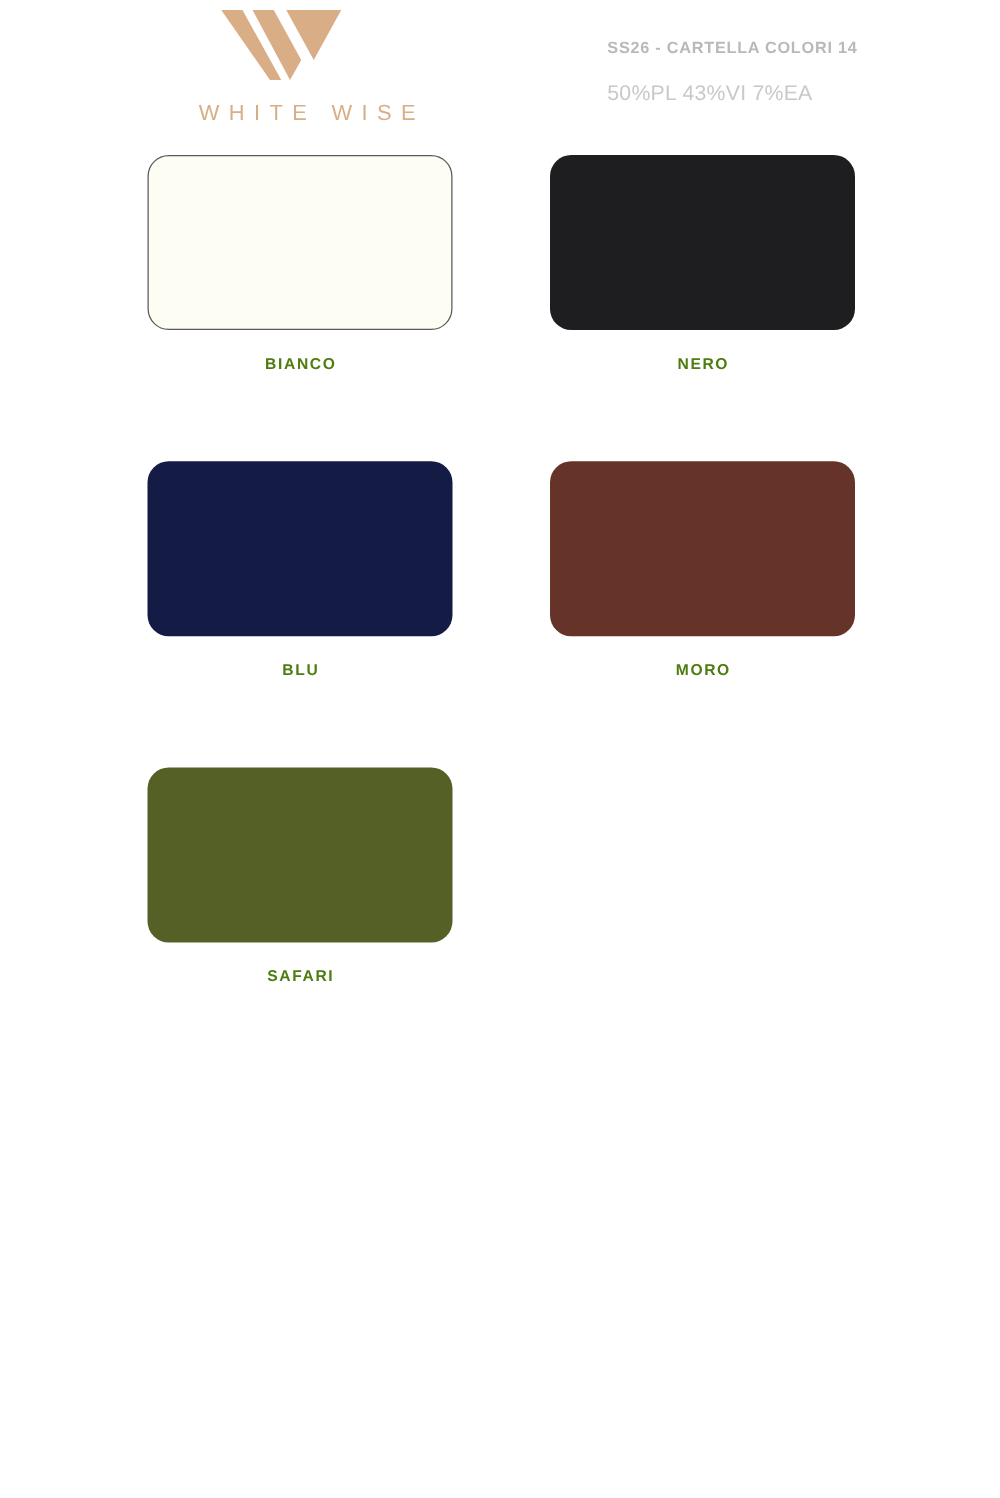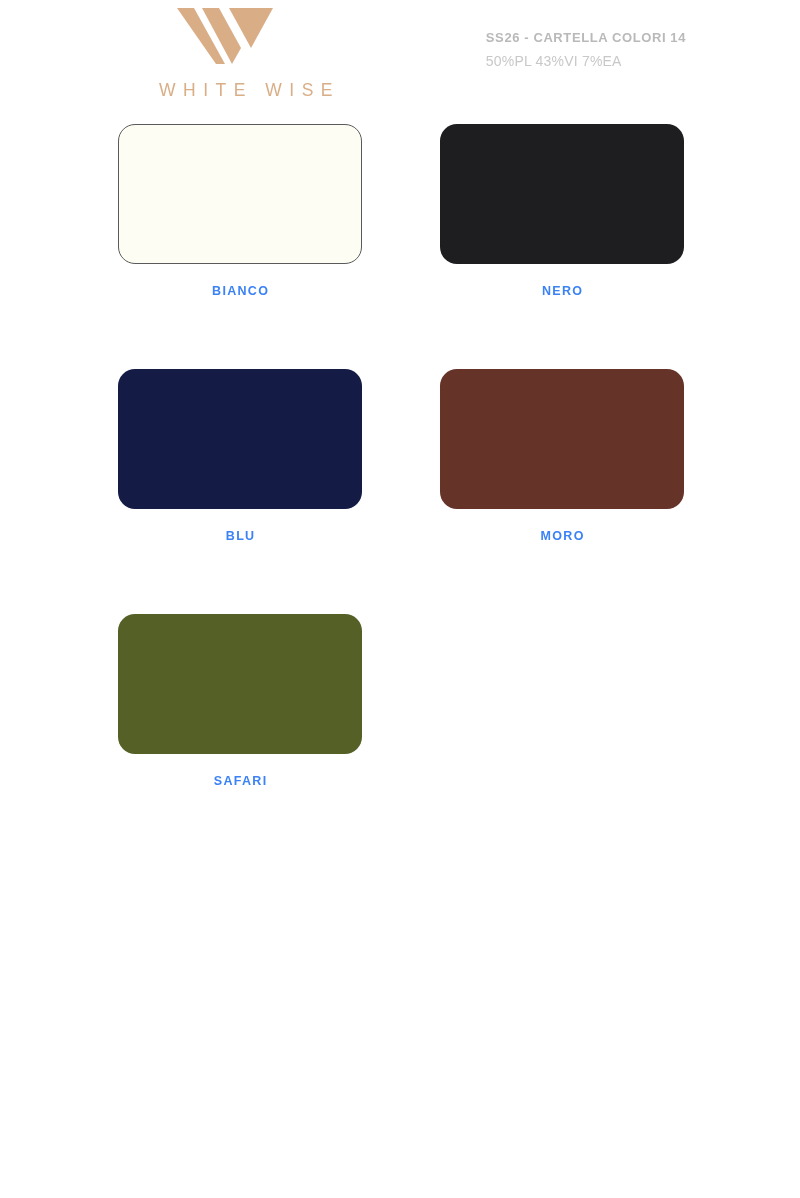--- a/index.html
+++ b/index.html
@@ -59,22 +59,22 @@
 
   .doc-meta-title {
     font-size: 13px;
     font-weight: bold;
     color: #b9b9b9;
     letter-spacing: 0.6px;
     white-space: nowrap;
   }
 
   .doc-meta-sub {
-    margin-top: 8px;
-    font-size: 14px;
+    margin-top: 20px;
+    font-size: 17px;
     font-weight: 400;
     color: #c8c8c8;
     letter-spacing: 0.2px;
     white-space: nowrap;
   }
 
   
   .swatch-grid {
     position: absolute;
     left: 118px;
@@ -105,21 +105,21 @@
 
   .swatch-chip.bordered {
     border: 1px solid #5a5a5a;
   }
 
   .swatch-label {
     margin-top: 20px;
     text-align: center;
     font-size: 12.5px;
     font-weight: bold;
-    color: #3b82f6;
+    color: #4d7c0f;
     letter-spacing: 1.3px;
     text-indent: 1.3px;
   }
 
   .row-gap-1 { height: 71px; }
   .row-gap-2 { height: 71px; }
 </style>
 </head>
 <body>
 

